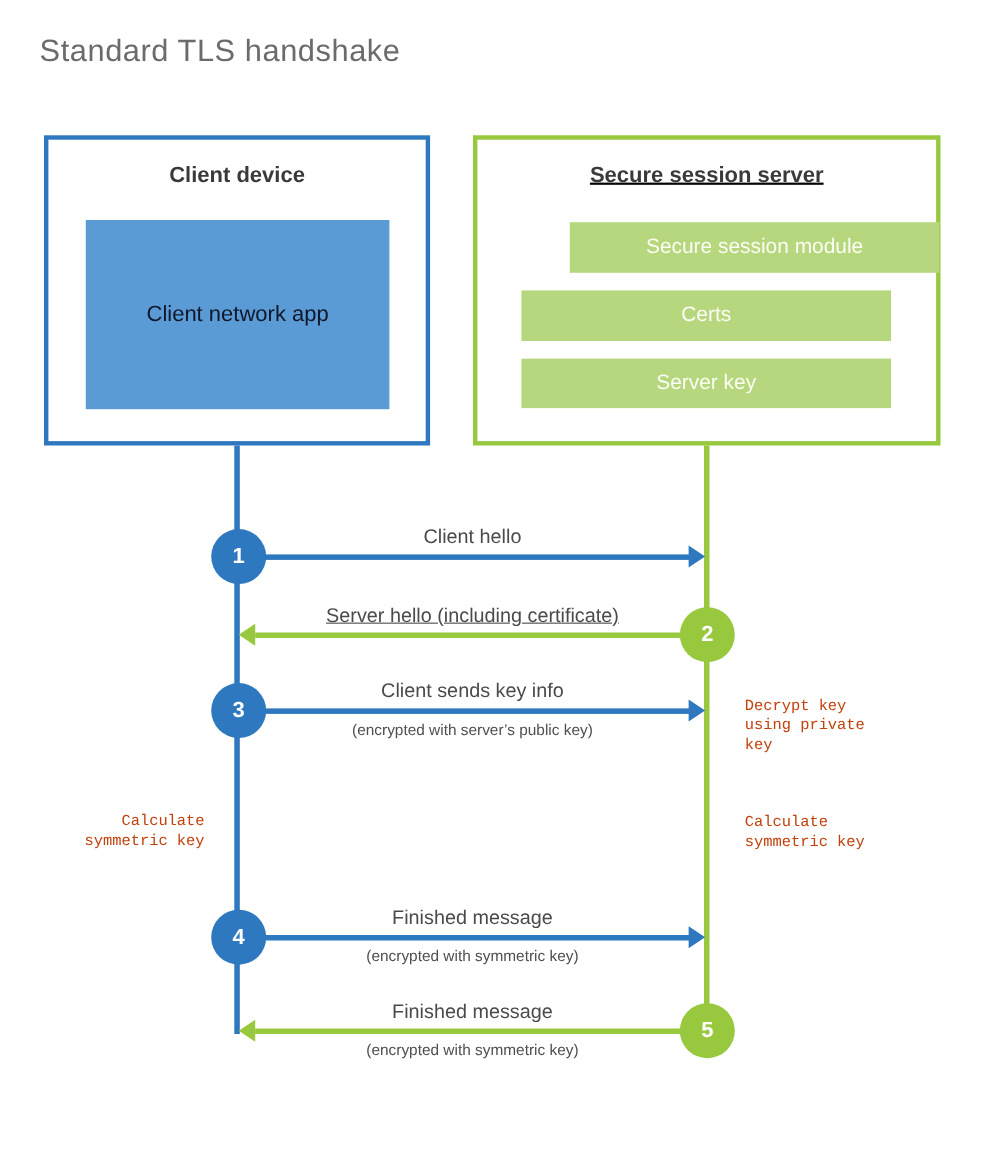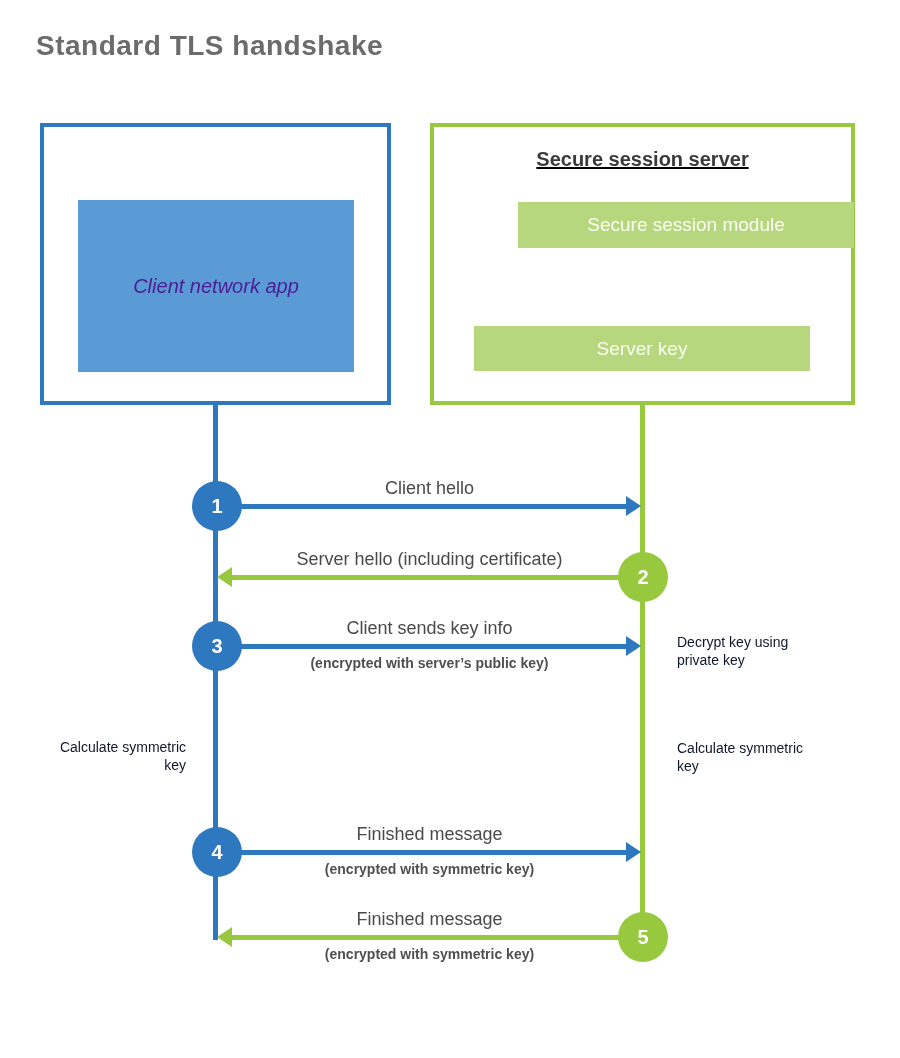--- a/index.html
+++ b/index.html
@@ -1,34 +1,34 @@
 <!DOCTYPE html>
 <html style="--blue: #2e78bf; --blueFill: #5b9bd5; --green: #97c83e; --greenFill: #b6d77d;"><head>
 <meta charset="utf-8">
 <style>
   html,body { margin:0; padding:0; background:#ffffff; }
   body { font-family:"Liberation Sans","DejaVu Sans",sans-serif; }
   .stage { position:relative; width:900px; height:1058px; background:#ffffff; overflow:hidden; }
 
   .page-title {
     position:absolute; left:36px; top:30px; margin:0;
-    font-size:28px; font-weight:700; color:#6b6b6b; letter-spacing:0.5px;
+    font-size:28px; font-weight:400; color:#6b6b6b; letter-spacing:0.5px;
   }
 
   
   .actor-box { position:absolute; top:123px; height:282px; box-sizing:border-box; background:#fff; }
   .actor-box.client { left:40px;  width:351px; border:4px solid var(--blue,#2e78bf); }
   .actor-box.server { left:430px; width:425px; border:4px solid var(--green,#97c83e);text-decoration:underline; }
   .box-title { margin-top:21px; text-align:center; font-size:20px; font-weight:bold; color:#3a3a3a; }
 
   .app-box {
     position:absolute; left:34px; top:73px; width:276px; height:172px;
     background:var(--blueFill,#5b9bd5); display:flex; align-items:center; justify-content:center;
   }
-  .app-box span { display:block; width:180px; text-align:center; color:#4c1d95; font-size:20px; line-height:1.45;font-style:italic; }
+  .app-box span { display:block; width:180px; text-align:center; color:#0f172a; font-size:20px; line-height:1.45; }
 
   .server-bar {
     position:absolute; left:40px; width:336px; height:46px;
     background:var(--greenFill,#b6d77d); color:#fbfdf4; font-size:19px;
     display:flex; align-items:center; justify-content:center;
   }
   .server-bar.b1 { top:75px;margin-left:44px; }
   .server-bar.b2 { top:137px; }
   .server-bar.b3 { top:199px; height:45px; }
 
@@ -47,53 +47,55 @@
 
   .step-circle {
     position:absolute; width:50px; height:50px; border-radius:50%;
     display:flex; align-items:center; justify-content:center;
     color:#fff; font-size:20px; font-weight:bold; z-index:5;
   }
   .step-circle.blue  { background:var(--blue,#2e78bf); }
   .step-circle.green { background:var(--green,#97c83e); }
 
   .msg-label { position:absolute; left:217px; width:425px; text-align:center; font-size:18px; color:#4a4a4a; }
-  .msg-sublabel { position:absolute; left:217px; width:425px; text-align:center; font-size:14px; color:#4f4f4f;font-weight:bold; }
+  .msg-sublabel { position:absolute; left:217px; width:425px; text-align:center; font-size:14px; color:#4f4f4f; }
 
-  .side-note { position:absolute; font-size:14px; color:#0f172a; line-height:18px; }
+  .side-note { position:absolute; font-size:14px; color:#c2410c; line-height:18px;font-family:Liberation Mono, monospace; }
   .side-note.right { text-align:left; }
   .side-note.left  { text-align:right; }
 
   
   .l1 { top:478px; }  .line1 { left:216px; width:411px; top:504px; }  .head1 { left:626px; top:496px; }  .c1 { left:192px; top:481px; }
-  .l2 { top:549px; }  .line2 { left:232px; width:411px; top:575px; }  .head2 { left:217px; top:567px; }  .c2 { left:618px; top:552px; }
+  .l2 { top:549px;text-decoration:underline; }  .line2 { left:232px; width:411px; top:575px; }  .head2 { left:217px; top:567px; }  .c2 { left:618px; top:552px; }
   .l3 { top:618px; }  .line3 { left:217px; width:410px; top:644px; }  .head3 { left:626px; top:636px; }  .c3 { left:192px; top:621px; }  .s3 { top:655px; }
   .l4 { top:824px; }  .line4 { left:217px; width:410px; top:850px; }  .head4 { left:626px; top:842px; }  .c4 { left:192px; top:827px; }  .s4 { top:861px; }
   .l5 { top:909px; }  .line5 { left:232px; width:411px; top:935px; }  .head5 { left:217px; top:927px; }  .c5 { left:618px; top:912px; }  .s5 { top:946px; }
 
   .note-decrypt    { left:677px; top:633px; width:140px; }
   .note-calc-left  { left:46px;  top:738px; width:140px; }
   .note-calc-right { left:677px; top:739px; width:140px; }
 </style>
 </head>
 <body>
 
 <div class="stage">
 
   <h1 class="page-title">Standard TLS handshake</h1>
 
   <div class="actor-box client">
+    <div class="box-title">Client device</div>
     <div class="app-box">
       <span>Client network app</span>
     </div>
   </div>
 
   <div class="actor-box server">
     <div class="box-title">Secure session server</div>
     <div class="server-bar b1">Secure session module</div>
+    <div class="server-bar b2">Certs</div>
     <div class="server-bar b3">Server key</div>
   </div>
 
   <div class="lifeline blue"></div>
   <div class="lifeline green"></div>
 
   <div class="msg-label l1">Client hello</div>
   <div class="msg-line blue line1"></div>
   <div class="arrow-head right head1"></div>
   <div class="step-circle blue c1">1</div>

